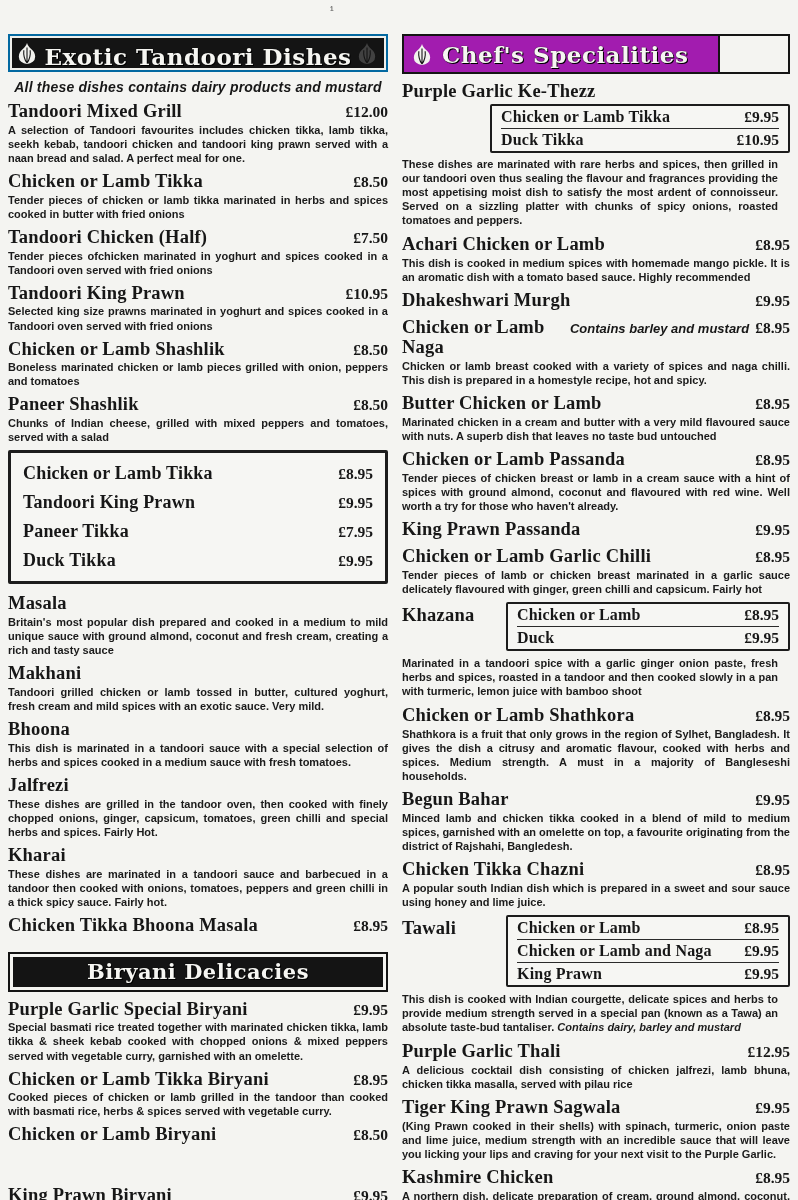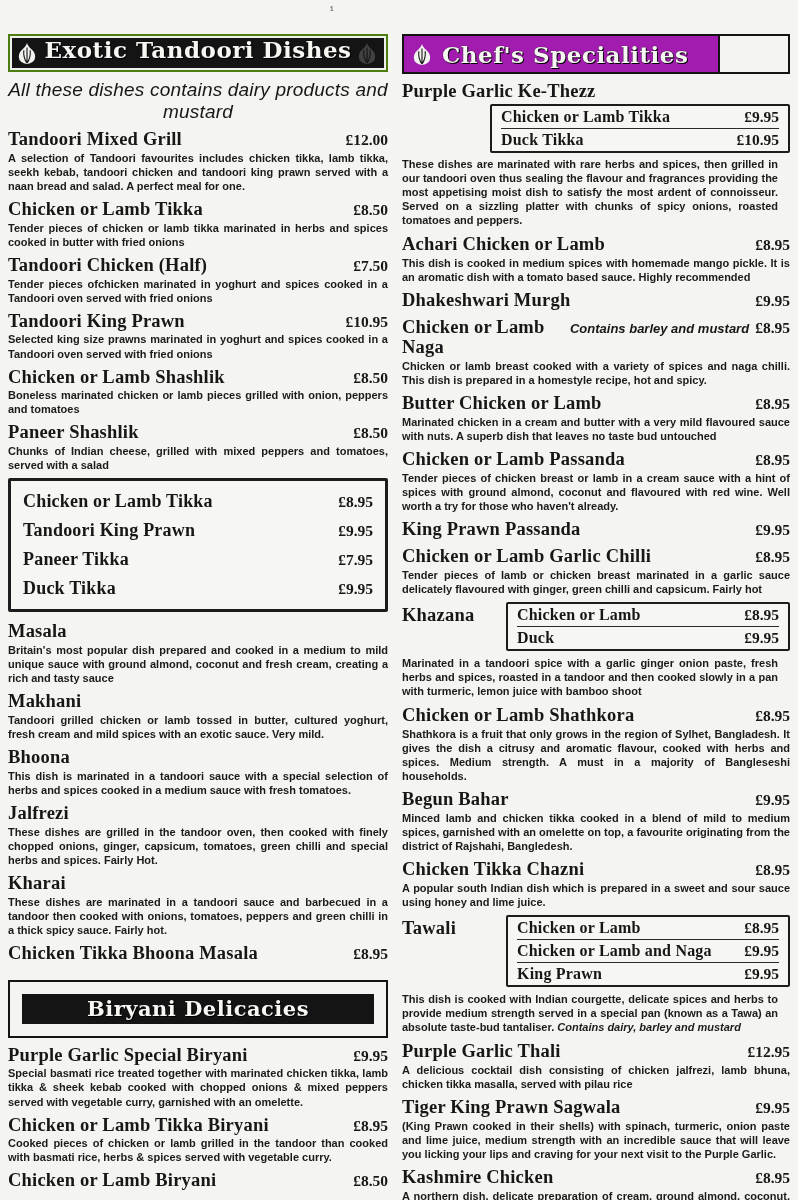--- a/index.html
+++ b/index.html
@@ -17,40 +17,40 @@
   .artifact{position:absolute;top:4px;left:330px;font-size:11px;color:#444;}
 
   
   .banner{margin:0 0 7px 0;}
   .banner-text{
     color:#f6f6f2;font-family:"DejaVu Serif",serif;font-weight:bold;
     font-size:23px;letter-spacing:.5px;white-space:nowrap;
     text-shadow:0 0 1px #000,1px 1px 0 #000;
   }
   .band-full{
-    position:relative;background:#141414;border:2px solid #4d7c0f;
+    position:relative;background:#141414;border:2px solid #0369a1;
     box-shadow:inset 0 0 0 2px #f0f0ec;height:34px;
-    display:flex;align-items:flex-start;justify-content:center;
+    display:flex;align-items:flex-end;justify-content:center;
   }
   .garlic{width:20px;height:22px;display:block;}
   .band-full .garlic-left{position:absolute;left:7px;top:6px;}
   .band-full .garlic-right{position:absolute;right:9px;top:6px;opacity:.85;}
   .band-left{
     border:2px solid #141414;height:36px;display:flex;align-items:stretch;background:#f4f4f1;
   }
   .band-left .band-fill{
     background:#a21caf;display:flex;align-items:center;gap:10px;
     padding:0 30px 0 8px;border-right:2px solid #141414;
   }
-  .band-boxed{border:2px solid #141414;padding:12px;margin-top:16px;}
+  .band-boxed{border:2px solid #141414;padding:3px;margin-top:16px;}
   .band-boxed .band-inner{background:#141414;height:30px;display:flex;align-items:center;justify-content:center;}
   .band-boxed .banner-text{font-size:21px;}
 
   .note{
-    font-style:italic;font-weight:normal;font-size:19px;text-align:center;
+    font-style:italic;font-weight:bold;font-size:14px;text-align:center;
     margin:1px 0 6px;letter-spacing:.2px;
   }
 
   
   .dish{margin:0 0 6px 0;}
   .dish-head{display:flex;align-items:baseline;}
   .dish-name{
     font-family:"Liberation Serif",serif;font-weight:bold;
     font-size:18.5px;line-height:1.12;letter-spacing:.2px;
   }

